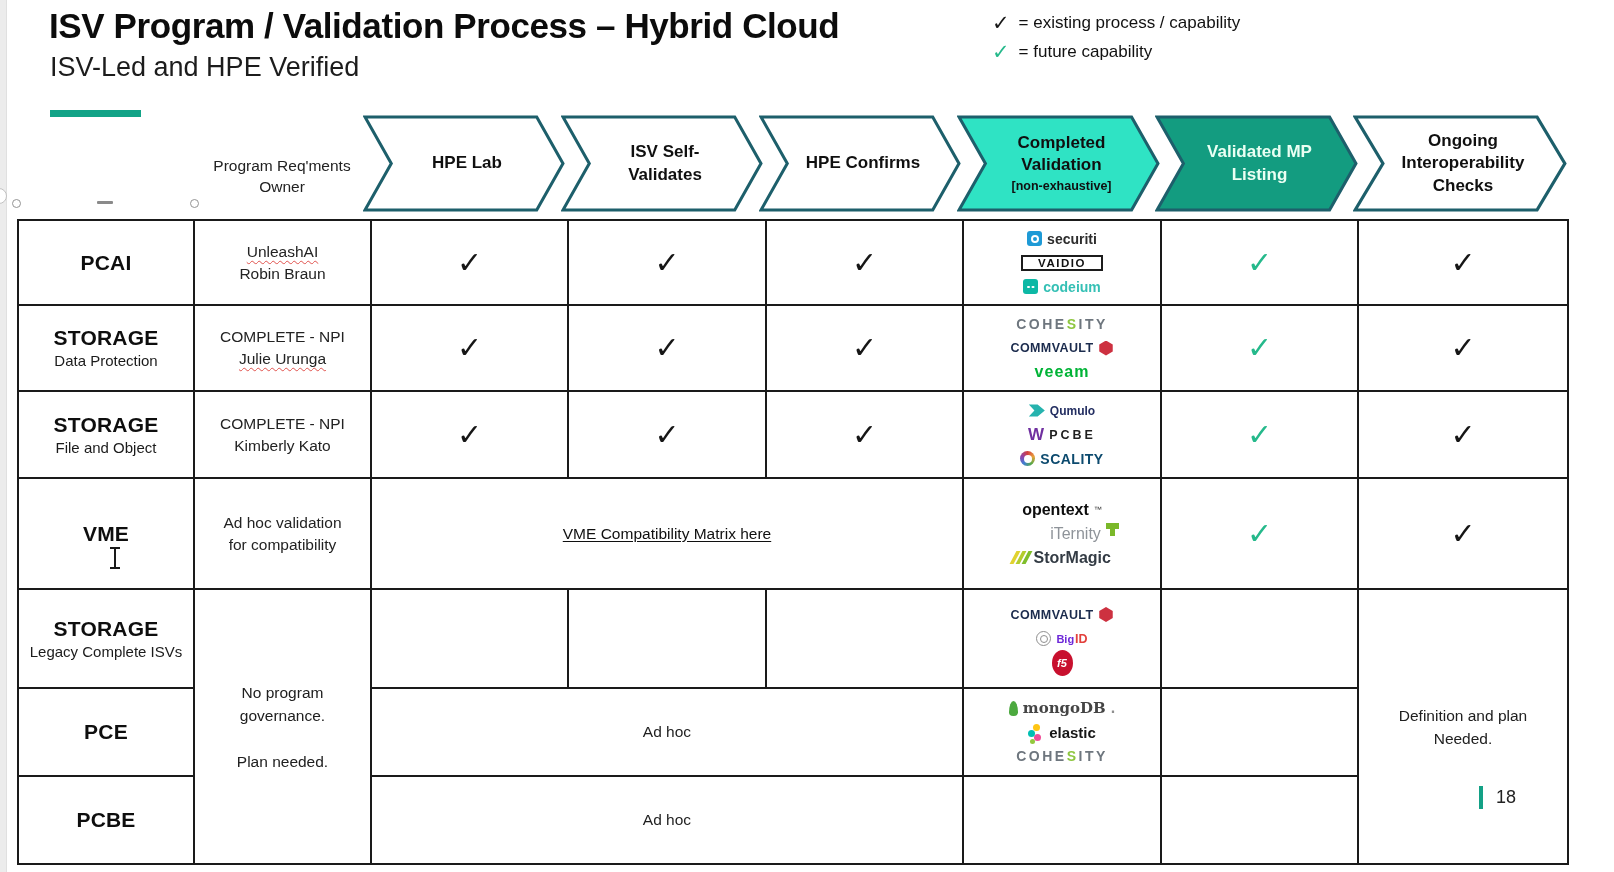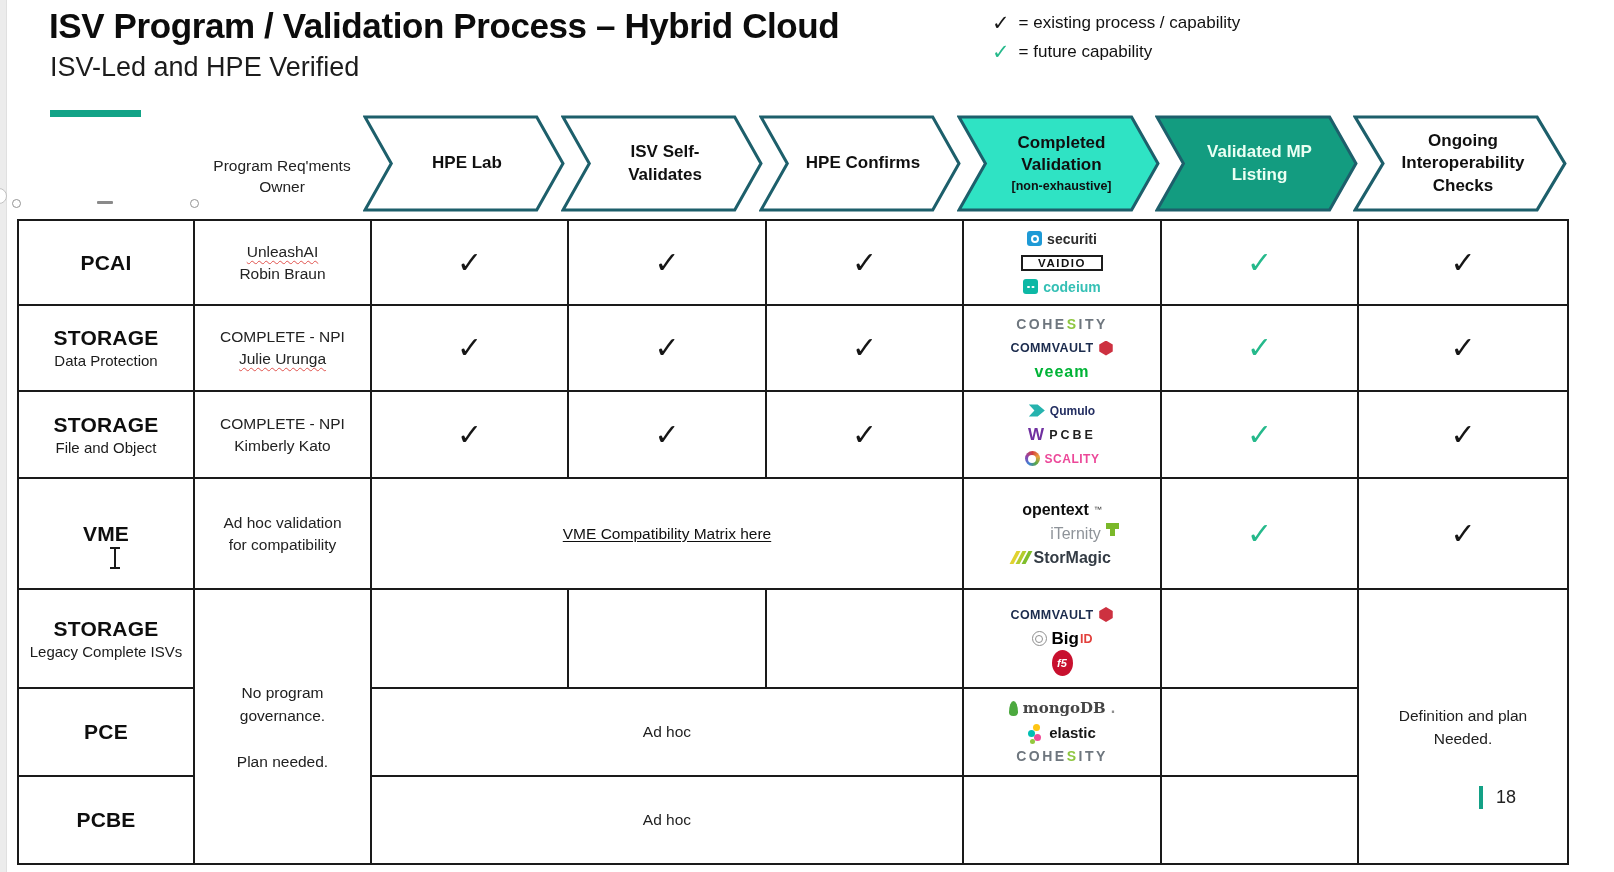--- a/index.html
+++ b/index.html
@@ -64,34 +64,34 @@
   .lg-cohesity .green { color:#8dc63f; }
   .lg-commvault { font-size:12.5px; font-weight:700; letter-spacing:.4px; color:#1b2b4d; }
   .ic-hex { width:15px; height:15px; background:#cd3140; clip-path:polygon(50% 0,95% 26%,95% 74%,50% 100%,5% 74%,5% 26%); }
   .lg-veeam { font-size:16px; font-weight:700; color:#00b336; letter-spacing:1px; }
   .ic-qumulo { width:16px; height:16px; background:#26b3ae; clip-path:polygon(0 12%,55% 12%,100% 50%,55% 88%,0 88%,35% 50%); }
   .lg-qumulo { font-size:12px; font-weight:700; color:#232e61; }
   .lg-weka-w { font-size:17px; font-weight:700; color:#7030a0; }
   .lg-weka { font-size:12.5px; font-weight:600; letter-spacing:3px; color:#1f1f1f; }
   .ic-scality { width:15px; height:15px; border-radius:50%; background:conic-gradient(#d43f3f,#e9a13b,#58a946,#3f7fd4,#8e44ad,#d43f3f); position:relative; }
   .ic-scality::after { content:""; position:absolute; inset:3.5px; background:#fff; border-radius:50%; }
-  .lg-scality { font-size:12px; font-weight:700; color:#ec4899; letter-spacing:.5px;text-align:center; }
+  .lg-scality { font-size:14px; font-weight:700; color:#0c4a6e; letter-spacing:.5px;text-align:center; }
   .lg-opentext { font-size:16px; font-weight:700; color:#0e0e0e; }
   .lg-sup { font-size:8px; vertical-align:top; color:#333; }
   .lg-iternity { font-size:16px; font-weight:500; color:#8e9399;margin-left:45px; }
   .ic-iternity { width:13px; height:13px; position:relative; margin-top:-8px; }
   .ic-iternity::before { content:""; position:absolute; left:0; top:0; width:13px; height:5.5px; background:#7ab829; }
   .ic-iternity::after { content:""; position:absolute; left:4px; top:5.5px; width:5.5px; height:7px; background:#7ab829; }
   .ic-stormagic { display:inline-flex; gap:2.5px; }
   .ic-stormagic i { width:3.5px; height:13px; transform:skewX(-28deg); }
   .ic-stormagic i:nth-child(1){ background:#e0d22f; } .ic-stormagic i:nth-child(2){ background:#b3cd2d; } .ic-stormagic i:nth-child(3){ background:#7fbe2b; }
   .lg-stormagic { font-size:16px; font-weight:700; color:#333b44; }
   .ic-bigid { width:15px; height:15px; border:1.6px solid #8f8f8f; border-radius:50%; position:relative; }
   .ic-bigid::after { content:""; position:absolute; inset:2.5px; border:1.6px solid #8f8f8f; border-radius:50%; }
-  .lg-bigid-1 { font-size:17px; font-weight:700; color:#000000; }
+  .lg-bigid-1 { font-size:11px; font-weight:700; color:#6d28d9; }
   .lg-bigid-2 { font-size:12.5px; font-weight:700; color:#e2403c; margin-left:-4px; }
   .ic-f5 { width:21px; height:26px; border-radius:50%; background:#c8102e; color:#fff; display:flex; align-items:center; justify-content:center; font-size:11px; font-weight:700; font-style:italic; }
   .ic-mongo { width:9px; height:15px; background:#4ca93f; border-radius:50% 50% 45% 45%/75% 75% 25% 25%; }
   .lg-mongo { font-family:"DejaVu Serif", serif; font-size:15px; font-weight:700; color:#454545; }
   .lg-mongo-dot { color:#8f8f8f; font-weight:700; }
   .ic-elastic { width:16px; height:16px; position:relative; }
   .ic-elastic::before { content:""; position:absolute; width:7px; height:7px; border-radius:50%; left:0; top:6px; background:#00bfb3; box-shadow:5px -6px 0 #fec514, 6px 4px 0 #f04e98, 1px 8px 0 -1px #93c83e; }
   .lg-elastic { font-size:15px; font-weight:700; color:#151515; }
 
   .page-num { position:absolute; left:1479px; top:786px; display:flex; align-items:center; gap:13px; }

